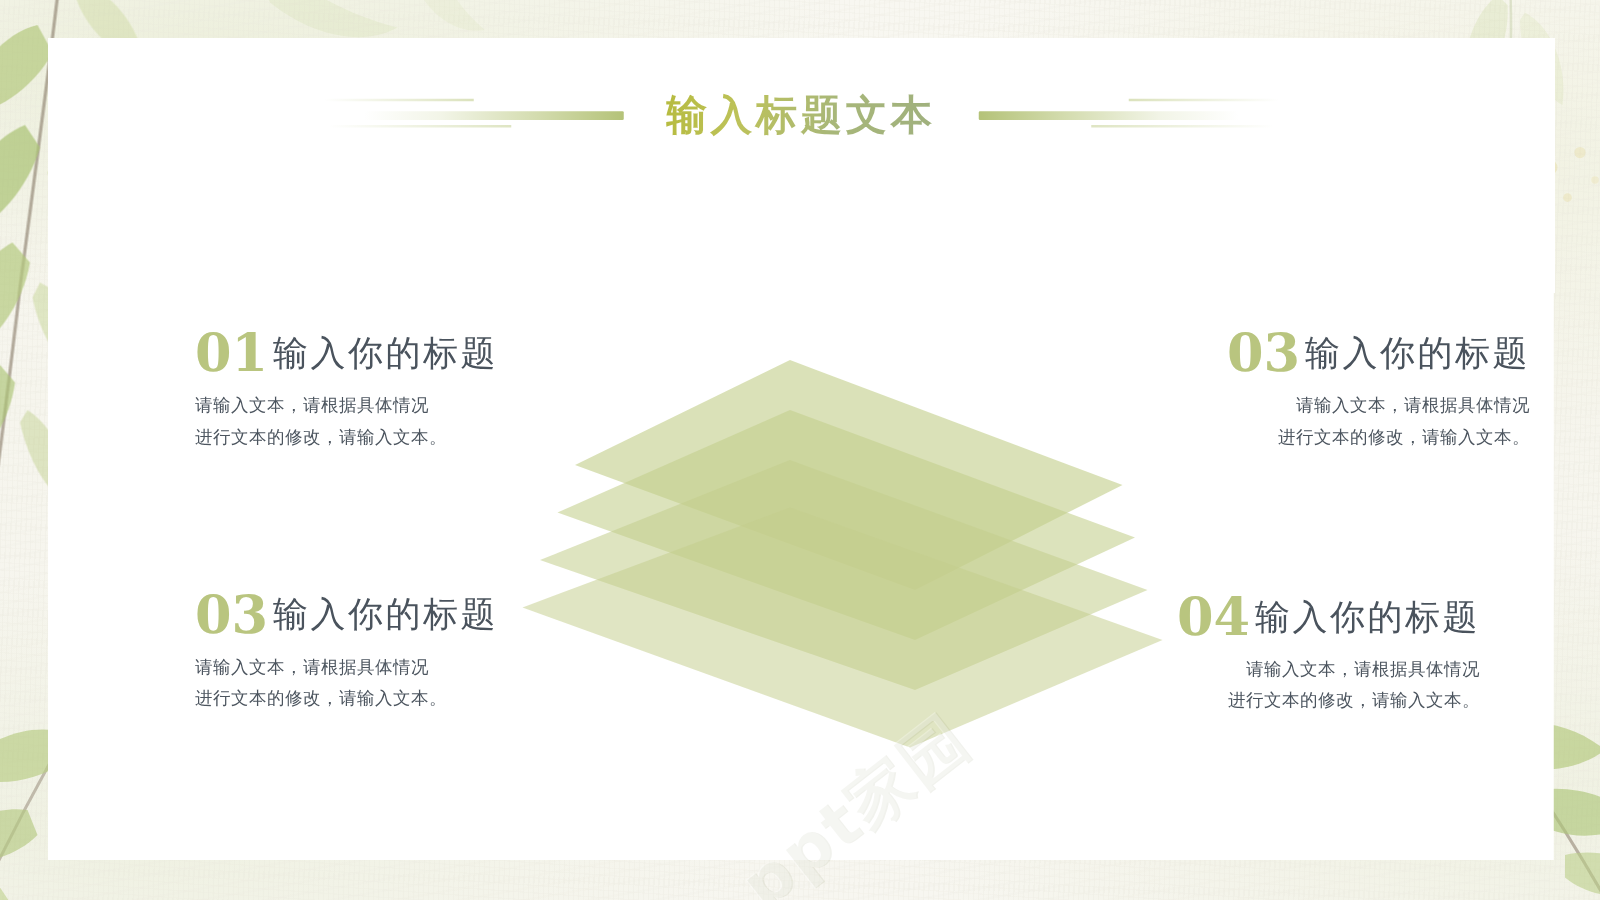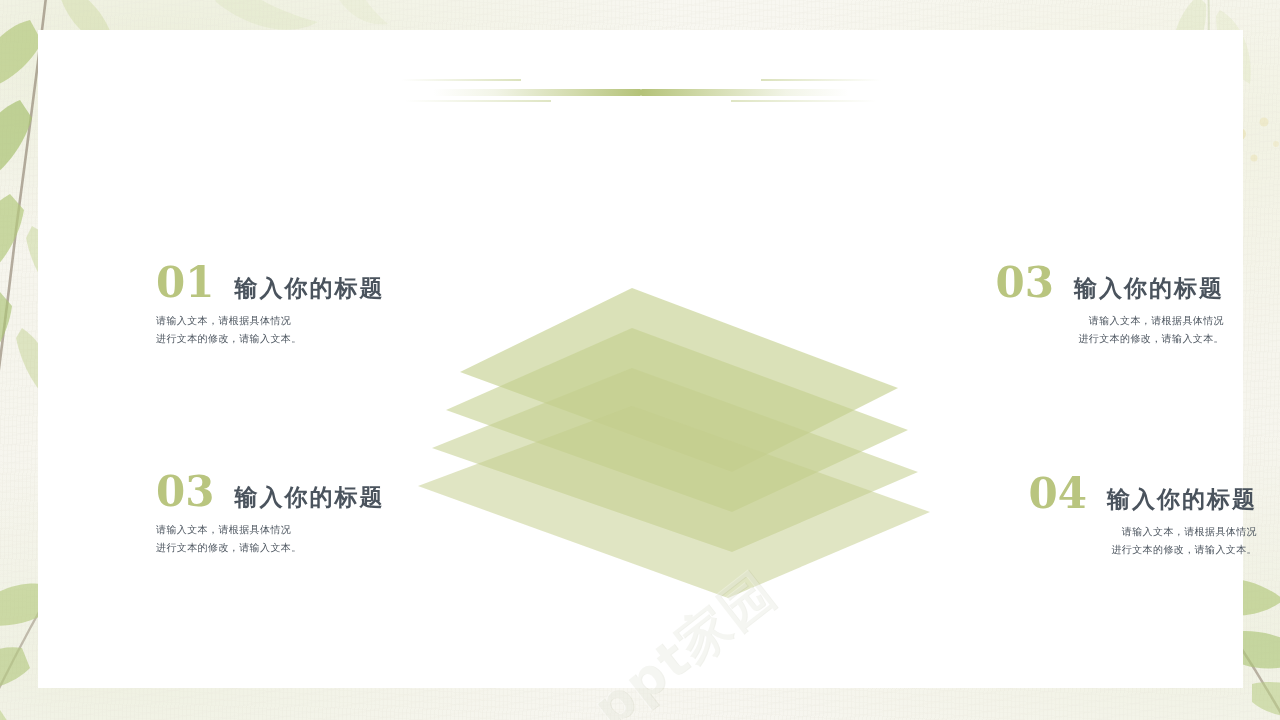--- a/index.html
+++ b/index.html
@@ -132,56 +132,56 @@
     -webkit-text-fill-color: transparent;
   }
 
   
   .block {
     position: absolute;
     width: 330px;
   }
   .block .head {
     display: flex;
-    align-items: flex-end;
-    gap: 20px;
+    align-items: center;
+    gap: 4px;
     margin-bottom: 8px;
     white-space: nowrap;
   }
   .block .num {
     font-family: "DejaVu Serif", "Liberation Serif", serif;
     font-size: 42px;
     font-weight: 700;
     line-height: 1;
     color: #b9c57f;
     letter-spacing: 0px;
   }
   .block .head-text {
     font-family: "DejaVu Serif", "Liberation Serif", serif;
-    font-size: 23px;
-    font-weight: 700;
+    font-size: 28px;
+    font-weight: 400;
     color: #4a535d;
     letter-spacing: 2px;
   }
   .block .body {
-    font-family: Liberation Serif, serif;
-    font-size: 10px;
+    font-family: Liberation Sans, sans-serif;
+    font-size: 14px;
     line-height: 1.75;
     color: #4c555f;
     letter-spacing: .4px;
   }
   .block.align-left  { text-align: left;  }
   .block.align-left  .head { justify-content: flex-start; }
   .block.align-right { text-align: right; }
   .block.align-right .head { justify-content: flex-end; }
 
   .b1 { left: 118px;  top: 232px; }
   .b2 { left: 856px;  top: 232px; }
   .b3 { left: 118px;  top: 441px; }
-  .b4 { left: 889px;  top: 443px; }
+  .b4 { left: 816px;  top: 443px; }
 
   
   .stack {
     position: absolute;
     left: 368px;
     top: 250px;
     width: 552px;
     height: 330px;
   }
   .stack svg { display: block; width: 100%; height: 100%; }
@@ -275,20 +275,21 @@
 
   <div class="card">
 
     <div class="title-row">
       <div class="deco left">
         <div class="thin t1"></div>
         <div class="bar"></div>
         <div class="thin t2"></div>
       </div>
 
+      <h1 class="slide-title">输入标题文本</h1>
 
       <div class="deco right">
         <div class="thin t1"></div>
         <div class="bar"></div>
         <div class="thin t2"></div>
       </div>
     </div>
 
     <div class="stack">
       <svg viewBox="0 0 552 330" xmlns="http://www.w3.org/2000/svg">

